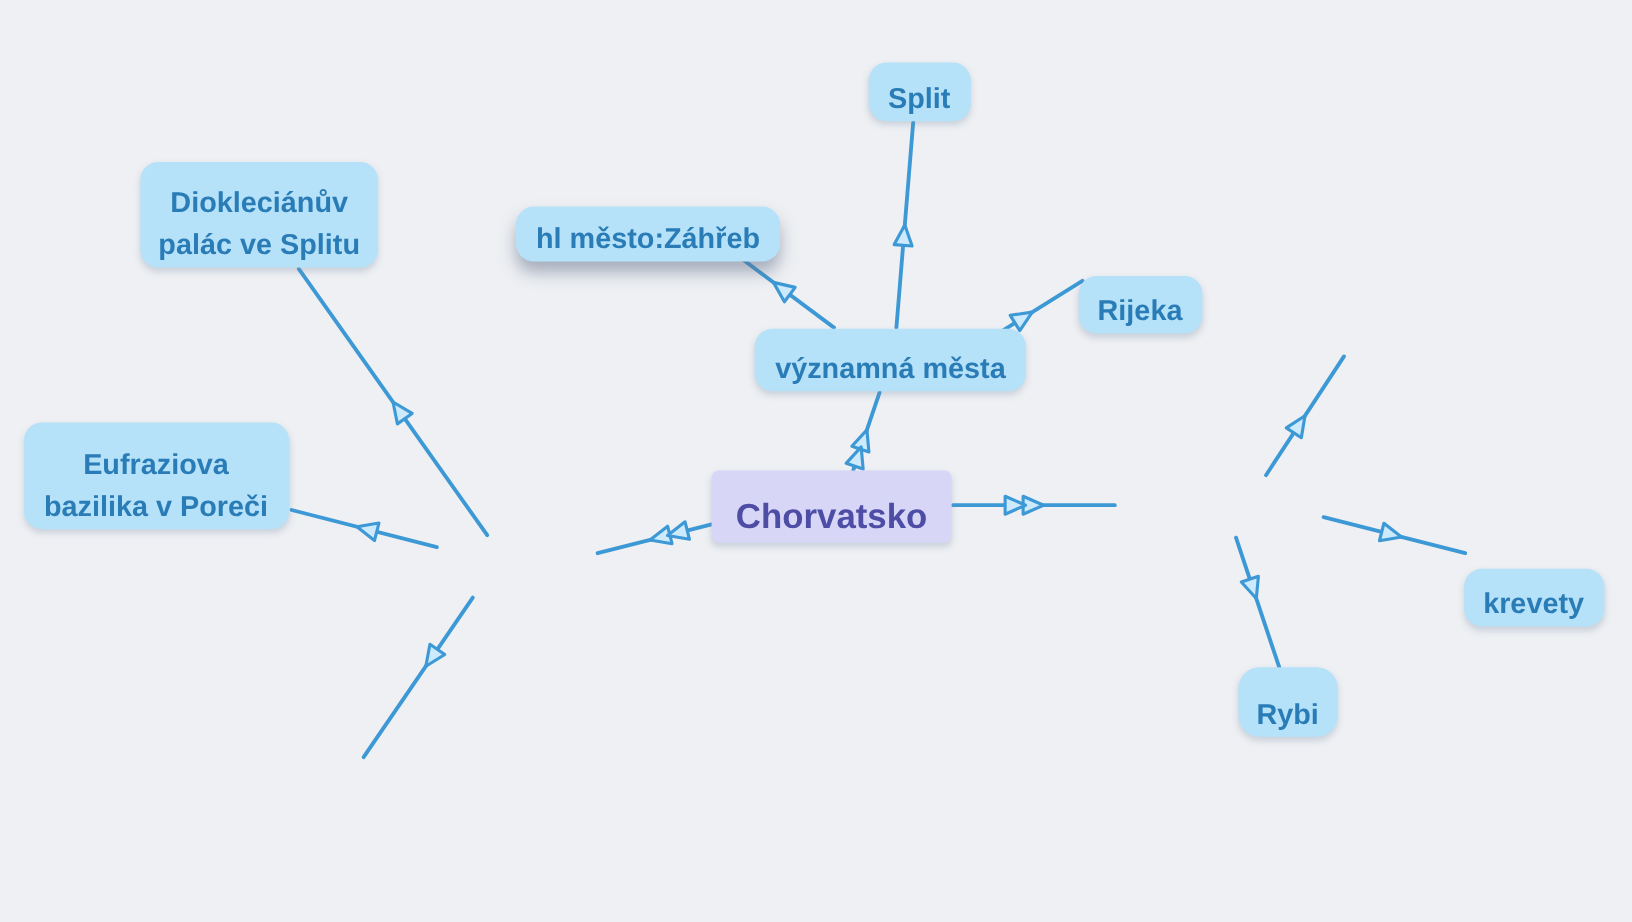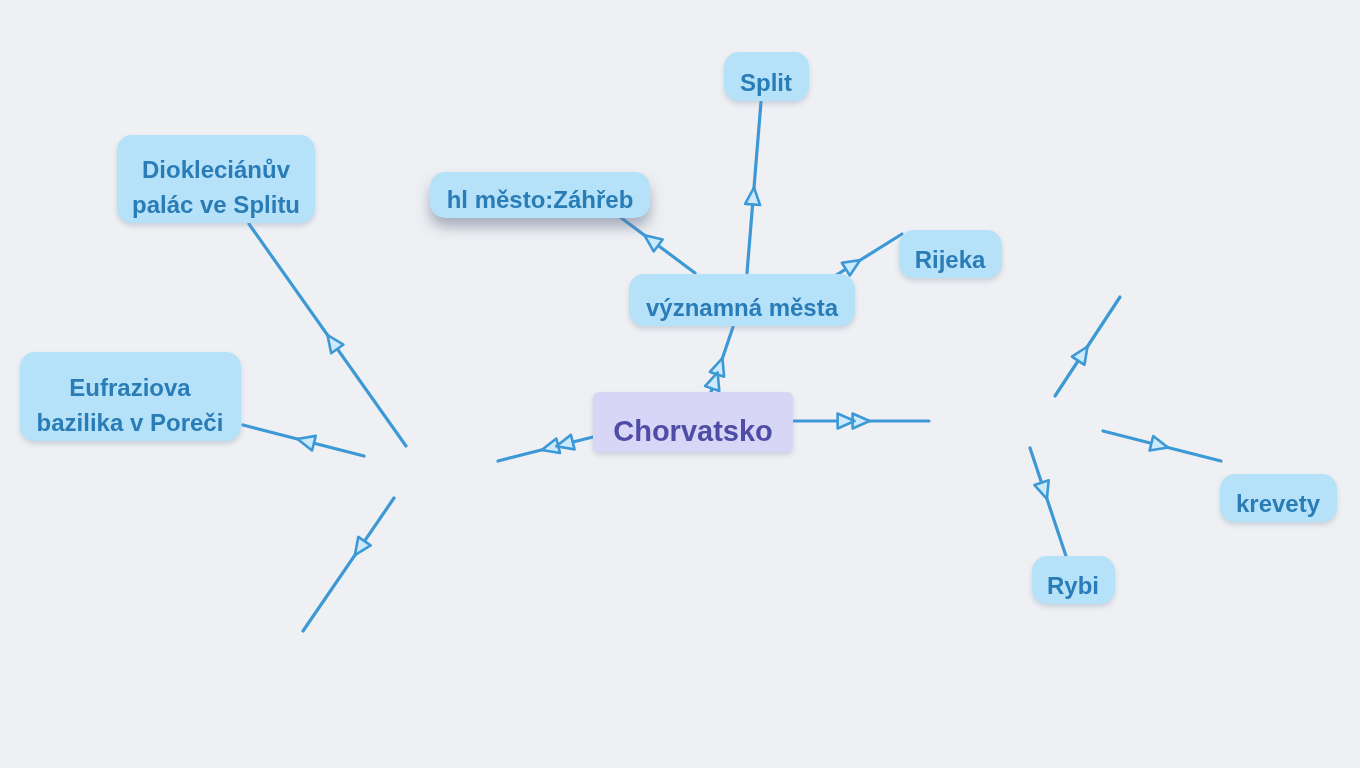--- a/index.html
+++ b/index.html
@@ -121,21 +121,21 @@
     </div>
     <div class="node leaf elevated" style="left: 430px; top: 160px; width: 220px; height: 46px; margin-top: 12px;">
       <span class="node-label">hl město:Záhřeb</span>
     </div>
     <div class="node leaf" style="left: 898.5px; top: 185px; width: 103px; height: 48px; margin-top: 45px;">
       <span class="node-label">Rijeka</span>
     </div>
     <div class="node leaf" style="left: 1219.5px; top: 439px; width: 117px; height: 48px; margin-top: 35px;">
       <span class="node-label">krevety</span>
     </div>
-    <div class="node leaf" style="left: 1031.5px; top: 556px; width: 83px; height: 48px;">
+    <div class="node leaf" style="left: 1031.5px; top: 556px; width: 83px; height: 58px; border-radius: 18px;">
       <span class="node-label">Rybi</span>
     </div>
     <div class="node leaf" style="left: 117px; top: 135px; width: 198px; height: 88px;">
       <span class="node-label">Diokleciánův
 palác ve Splitu</span>
     </div>
     <div class="node leaf" style="left: 19.5px; top: 351.5px; width: 221px; height: 89px;">
       <span class="node-label">Eufraziova
 bazilika v Poreči</span>
     </div>

